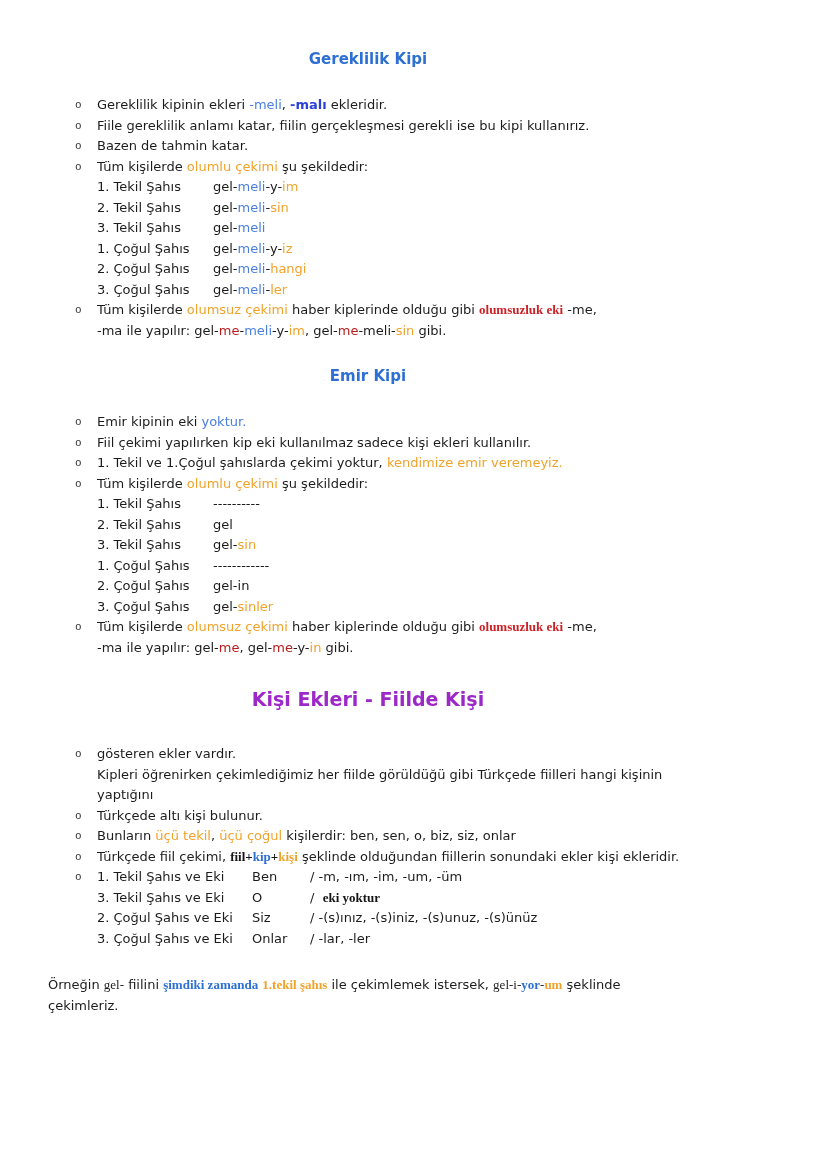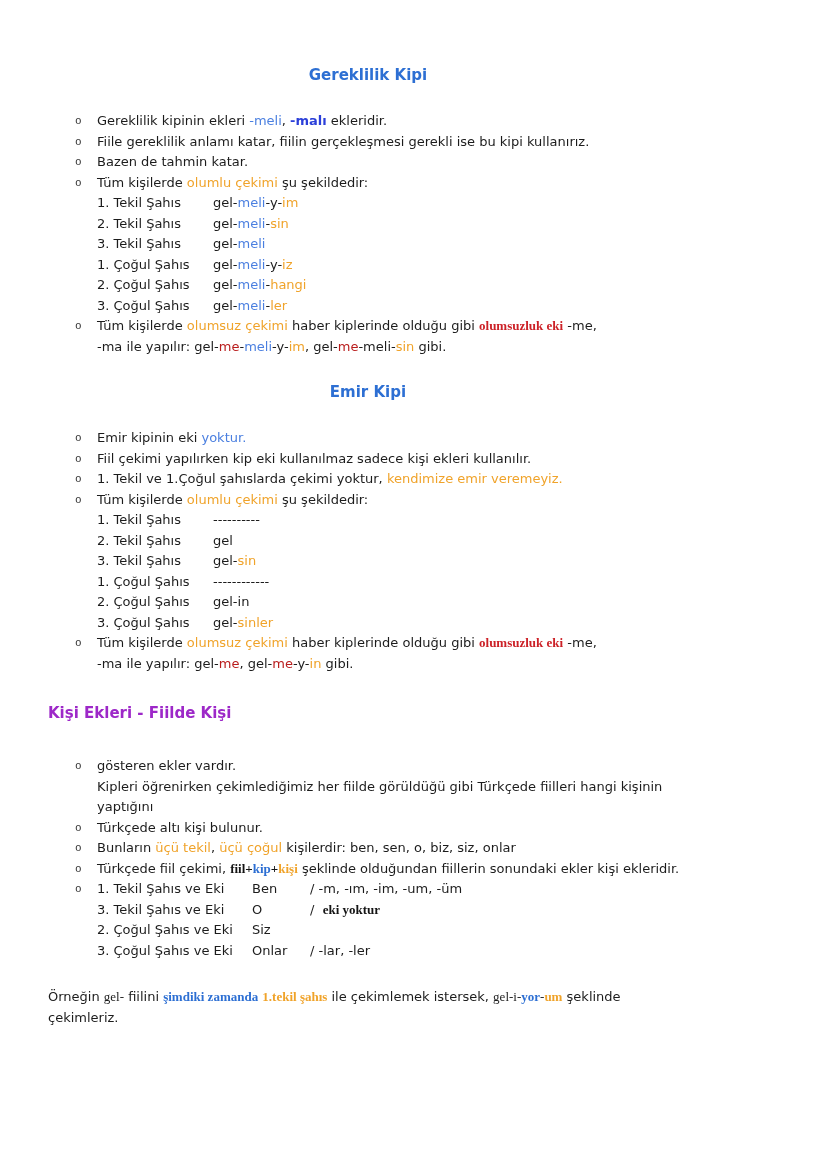--- a/index.html
+++ b/index.html
@@ -2,26 +2,26 @@
 <html><head>
 <meta charset="utf-8">
 <style>
   html,body{margin:0;padding:0;background:#ffffff;}
   body{
     width:828px;height:1171px;
     font-family:"DejaVu Sans","Liberation Sans",sans-serif;
     font-size:13px;color:#1c1c1c;
     overflow:hidden;
   }
-  .page{box-sizing:border-box;width:736px;padding:50px 48px 0 48px;margin-top:16px;}
+  .page{box-sizing:border-box;width:736px;padding:50px 48px 0 48px;}
 
   
   .h-center{text-align:center;color:#2d6fd3;font-size:15px;font-weight:bold;margin:0 0 27px 0;}
   .h-center.second{margin-top:26px;}
-  .h-left{text-align:left;color:#9d28c8;font-size:15px;font-weight:bold;margin:30px 0 34px 0;}
+  .h-left{text-align:center;color:#9d28c8;font-size:19px;font-weight:bold;margin:30px 0 34px 0;}
 
   
   .bullet-item{display:flex;align-items:flex-start;}
   .marker{flex:none;width:22px;margin-left:27px;font-family:"DejaVu Sans Mono",monospace;
           font-size:11px;color:#3a3a3a;line-height:20.5px;}
   .bullet-text{flex:1;min-width:0;}
   .line{line-height:20.5px;white-space:pre-wrap;}
 
   
   .conj{margin-left:49px;}
@@ -220,20 +220,21 @@
       <div class="p-row">
         <span class="p-marker hidden">o</span>
         <div class="p-label">3. Tekil Şahıs ve Eki</div>
         <div class="p-pronoun">O</div>
         <div class="p-suffix"><span>/  </span><span class="c-sblack">eki yoktur</span></div>
       </div>
       <div class="p-row">
         <span class="p-marker hidden">o</span>
         <div class="p-label">2. Çoğul Şahıs ve Eki</div>
         <div class="p-pronoun">Siz</div>
+        <div class="p-suffix"><span>/ -(s)ınız, -(s)iniz, -(s)unuz, -(s)ünüz</span></div>
       </div>
       <div class="p-row">
         <span class="p-marker hidden">o</span>
         <div class="p-label">3. Çoğul Şahıs ve Eki</div>
         <div class="p-pronoun">Onlar</div>
         <div class="p-suffix"><span>/ -lar, -ler</span></div>
       </div>
     </div>
 
   <p class="para"><span>Örneğin </span><span class="c-serif">gel-</span><span> fiilini </span><span class="c-sblue">şimdiki zamanda</span><span> </span><span class="c-sorange">1.tekil şahıs</span><span> ile çekimlemek istersek, </span><span class="c-serif">gel-i-</span><span class="c-sblue">yor</span><span class="c-serif">-</span><span class="c-sorange">um</span><span> şeklinde çekimleriz.</span></p>

